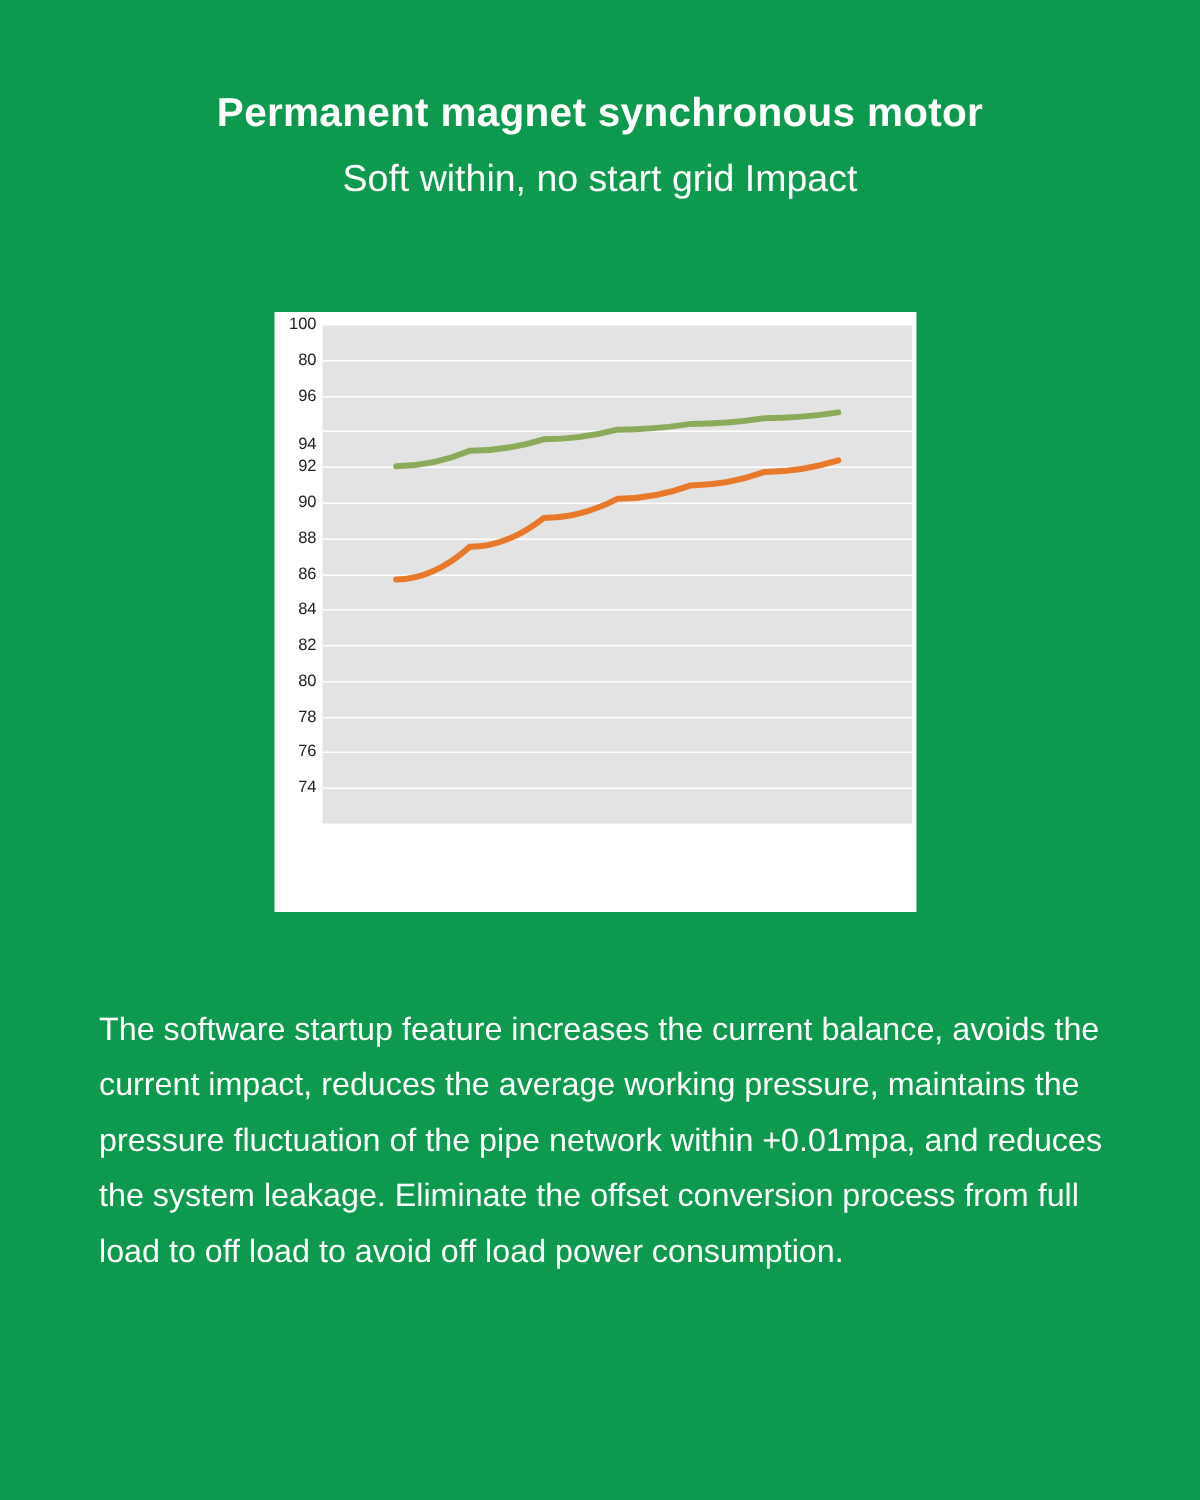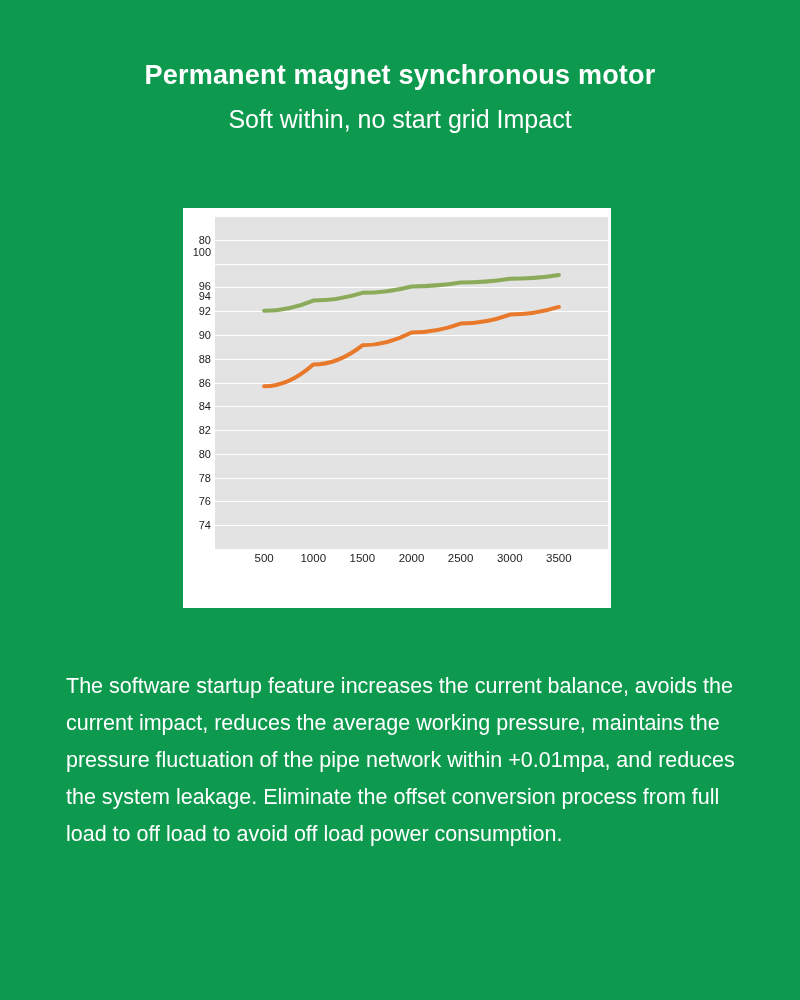--- a/index.html
+++ b/index.html
@@ -160,23 +160,23 @@
           <div class="y-tick" style="top: 280.429px;">76</div>
           <div class="y-tick" style="top: 256.643px;">78</div>
           <div class="y-tick" style="top: 232.857px;">80</div>
           <div class="y-tick" style="top: 209.071px;">82</div>
           <div class="y-tick" style="top: 185.286px; padding-left: 16px;">84</div>
           <div class="y-tick" style="top: 161.5px;">86</div>
           <div class="y-tick" style="top: 137.714px;">88</div>
           <div class="y-tick" style="top: 113.929px;">90</div>
           <div class="y-tick" style="top: 90.1429px;">92</div>
           <div class="y-tick" style="top: 75px;">94</div>
-          <div class="y-tick" style="top: 42.5714px; margin-top: 22px;">96</div>
+          <div class="y-tick" style="top: 42.5714px;">96</div>
           <div class="y-tick" style="top: 18.7857px;">80</div>
-          <div class="y-tick" style="top: -5px; margin-top: 36px;">100</div>
+          <div class="y-tick" style="top: -5px;">100</div>
         </div>
       <div class="plot-area" id="plot-area">
           <div class="grid-line" style="top: 0px;"></div>
           <div class="grid-line" style="top: 23.7857px;"></div>
           <div class="grid-line" style="top: 47.5714px;"></div>
           <div class="grid-line" style="top: 71.3571px;"></div>
           <div class="grid-line" style="top: 95.1429px;"></div>
           <div class="grid-line" style="top: 118.929px;"></div>
           <div class="grid-line" style="top: 142.714px;"></div>
           <div class="grid-line" style="top: 166.5px;"></div>
@@ -184,27 +184,18 @@
           <div class="grid-line" style="top: 214.071px;"></div>
           <div class="grid-line" style="top: 237.857px;"></div>
           <div class="grid-line" style="top: 261.643px;"></div>
           <div class="grid-line" style="top: 285.429px;"></div>
           <div class="grid-line" style="top: 309.214px;"></div>
         <svg class="plot-svg" id="plot-svg" width="393" height="333">
             <path d="M 49.125 170.34230769230766 Q 73.6875 170.34230769230766 98.25 148.56923076923067 Q 122.8125 148.56923076923067 147.375 129.35769230769222 Q 171.9375 129.35769230769222 196.5 116.54999999999993 Q 221.0625 116.54999999999993 245.625 107.58461538461543 Q 270.1875 107.58461538461543 294.75 98.6192307692308 Q 319.3125 98.6192307692308 343.875 90.93461538461531" fill="none" stroke="#e8792b" stroke-width="4" stroke-linecap="round" stroke-linejoin="round"></path>
             <path d="M 49.125 94.77692307692314 Q 73.6875 94.77692307692314 98.25 84.53076923076915 Q 122.8125 84.53076923076915 147.375 76.84615384615381 Q 171.9375 76.84615384615381 196.5 70.44230769230768 Q 221.0625 70.44230769230768 245.625 66.60000000000002 Q 270.1875 66.60000000000002 294.75 62.757692307692366 Q 319.3125 62.757692307692366 343.875 58.91538461538454" fill="none" stroke="#8cab5a" stroke-width="4" stroke-linecap="round" stroke-linejoin="round"></path>
           </svg>
       </div>
-      <div class="x-axis" id="x-axis">
-          <div class="x-tick" style="left: 49.125px;">500</div>
-          <div class="x-tick" style="left: 98.25px;">1000</div>
-          <div class="x-tick" style="left: 147.375px;">1500</div>
-          <div class="x-tick" style="left: 196.5px;">2000</div>
-          <div class="x-tick" style="left: 245.625px;">2500</div>
-          <div class="x-tick" style="left: 294.75px;">3000</div>
-          <div class="x-tick" style="left: 343.875px;">3500</div>
-        </div>
     </div>
   </div>
 
   <div class="body-text">The software startup feature increases the current balance, avoids the current impact, reduces the average working pressure, maintains the pressure fluctuation of the pipe network within +0.01mpa, and reduces the system leakage. Eliminate the offset conversion process from full load to off load to avoid off load power consumption.</div>
 
 </div>
 
 </body></html>

